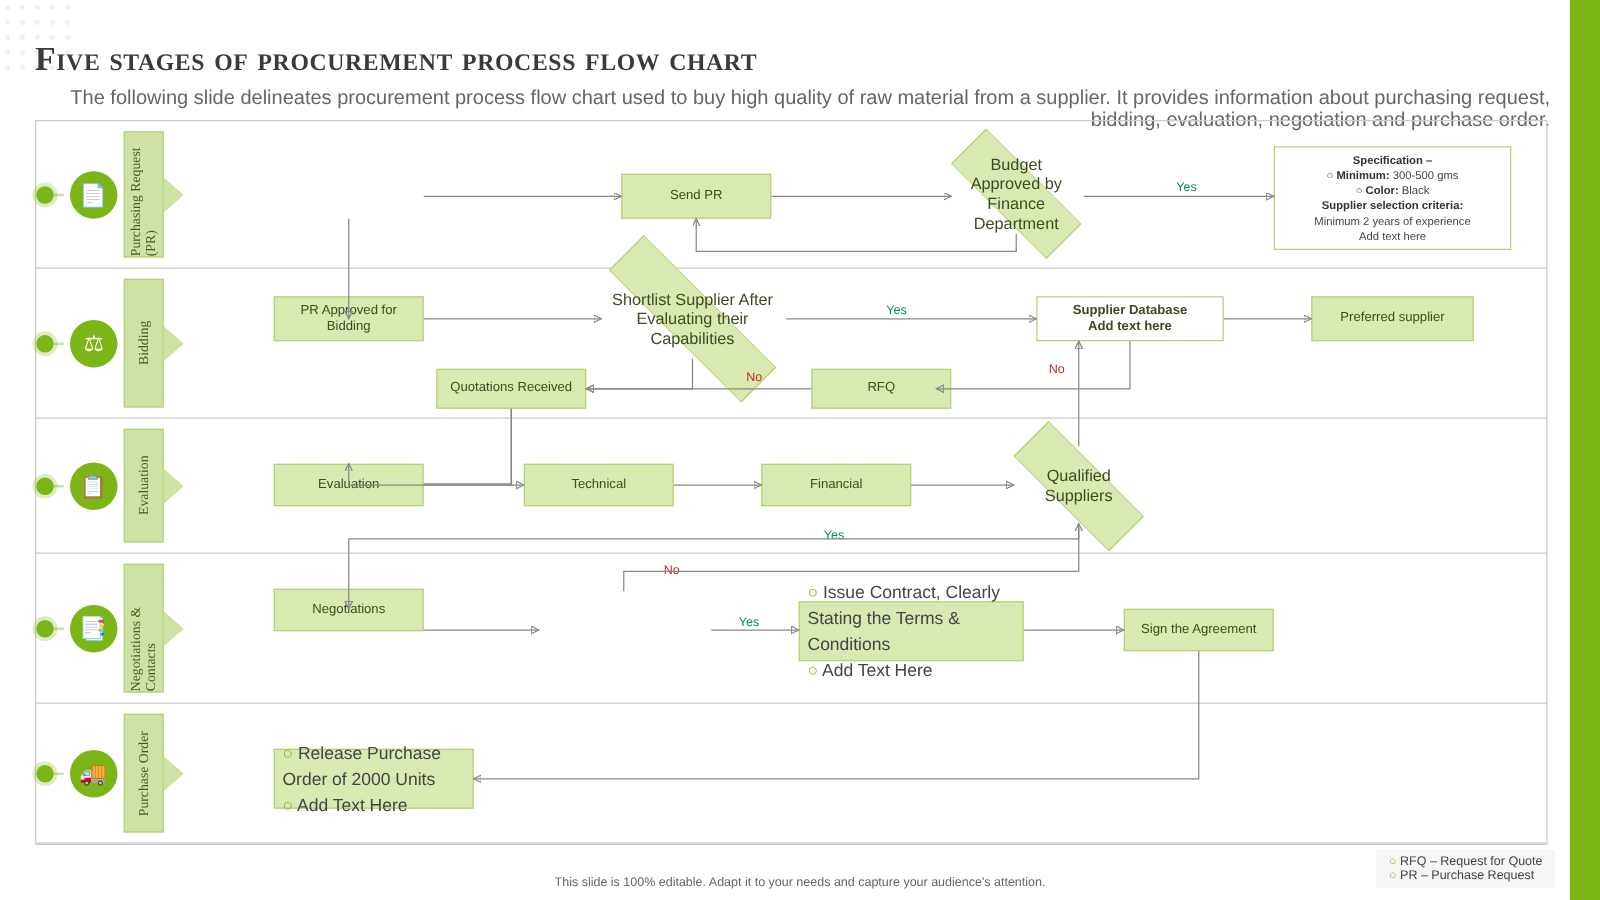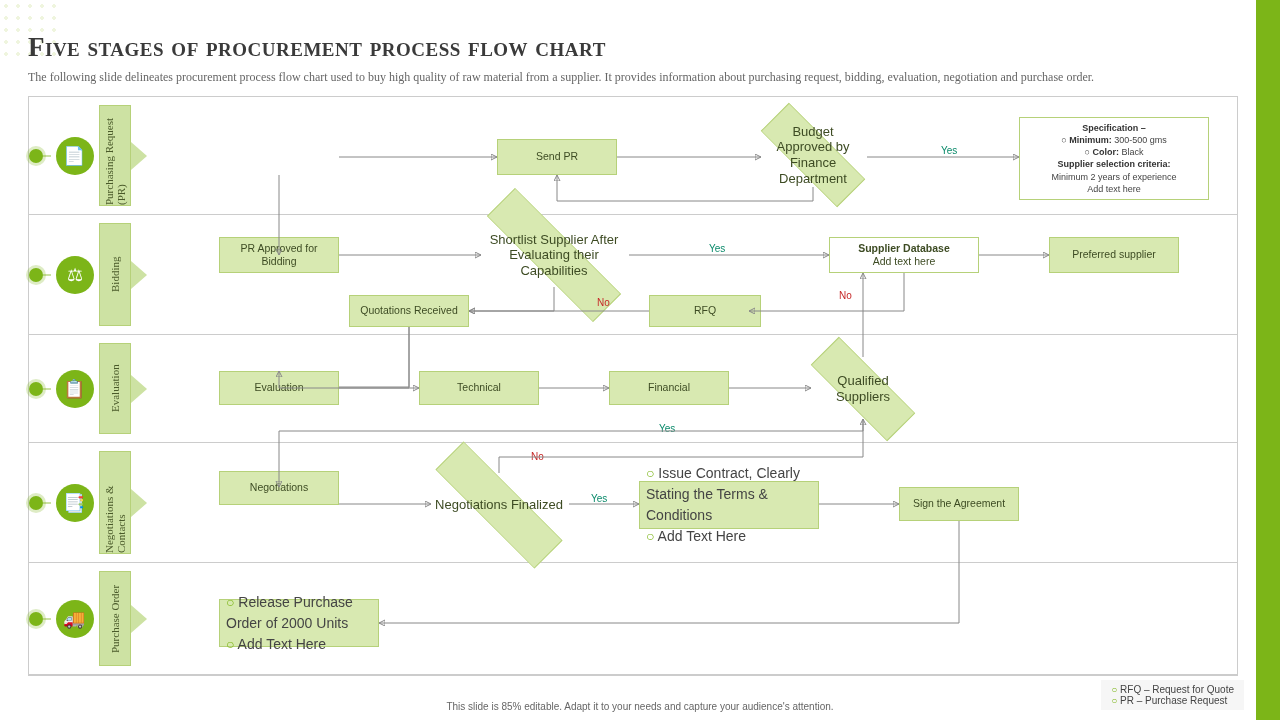--- a/index.html
+++ b/index.html
@@ -11,21 +11,21 @@
     overflow: hidden;
   }
   .accent-bar { position:absolute; right:0; top:0; width:24px; height:100%; background:#7cb518; }
   .corner-deco { position:absolute; left:0; top:0; width:60px; height:60px;
     background-image:
       radial-gradient(circle, #e8f0d0 2px, transparent 2px);
     background-size: 12px 12px;
     opacity:.7;
   }
   .title { position:absolute; left:28px; top:32px; font-size:27px; letter-spacing:.5px; color:#3a3a3a; font-variant:small-caps; }
-  .subtitle { position:absolute; left:28px; top:70px; right:40px; font-size:12px; color:#666; font-family:Liberation Serif, serif; }
+  .subtitle { position:absolute; left:28px; top:70px; right:40px; font-size:16px; color:#666; font-family:Liberation Sans, sans-serif;text-align:right; }
   .footer-note { position:absolute; left:50%; transform:translateX(-50%); bottom:8px; font-size:10px; color:#666; font-family:Arial,sans-serif; }
   .legend { position:absolute; right:36px; bottom:10px; font-size:10px; color:#444; font-family:Arial,sans-serif; background:#f6f6f6; padding:4px 10px; }
   .legend div::before { content:"○ "; color:#7cb518; }
 
   .canvas { position:absolute; left:28px; top:96px; width:1210px; height:580px; border:1px solid #ccc; }
   .lane { position:absolute; left:0; width:100%; border-bottom:1px solid #ccc; }
   .lane:last-child { border-bottom:none; }
   .lane-tab { position:absolute; left:22px; width:48px; height:100%; display:flex; align-items:center; justify-content:center; }
   .lane-tab-chev { position:absolute; left:70px; top:50%; transform:translateY(-50%);
     width:0; height:0; border-top:14px solid transparent; border-bottom:14px solid transparent; border-left:16px solid #cde2a3; }
@@ -33,21 +33,21 @@
     display:flex; align-items:center; justify-content:center; font-size:11px; color:#4a5a2a;
     writing-mode:vertical-rl; transform:rotate(180deg); border:1px solid #b6d179; }
   .lane-label::after { content:""; position:absolute; right:-15px; top:50%; transform:translateY(-50%);
      }
   .dot { position:absolute; left:0; top:50%; transform:translateY(-50%); width:14px; height:14px; border-radius:50%; background:#7cb518; box-shadow:0 0 0 3px rgba(124,181,24,.25); }
   .dot::after{content:"";position:absolute;left:14px;top:6px;width:8px;height:2px;background:rgba(124,181,24,.4);}
   .icon-circ { width:38px; height:38px; border-radius:50%; background:#7cb518; display:flex; align-items:center; justify-content:center; color:#fff; font-size:18px; }
 
   .node { position:absolute; background:#d8e9b1; border:1px solid #b6d179; font-size:10.5px; color:#3d4b23; font-family:Arial,sans-serif;
     display:flex; align-items:center; justify-content:center; text-align:center; padding:4px 6px; line-height:1.25; }
-  .node.outline { background:#fff; }
+  .node.outline { background:#fff;font-weight:bold; }
   .diamond { position:absolute; width:108px; height:64px; }
   .diamond .shape { width:100%; height:100%; background:#d8e9b1; border:1px solid #b6d179; transform:rotate(45deg) scaleY(.62); }
   .diamond .dlabel { position:absolute; inset:0; display:flex; align-items:center; justify-content:center; text-align:center; font-size:13px; color:#3d4b23; font-family:Arial,sans-serif; padding:0 6px; line-height:1.2;}
   .info-box { position:absolute; background:#fff; border:1px solid #b6d179; font-size:9px; color:#444; font-family:Arial,sans-serif; padding:4px 8px; line-height:1.35; }
   .info-box b { color:#333; }
   .bullets { font-size:14px; color:#444; font-family:Arial,sans-serif; text-align:left; line-height:1.5; }
   .bullets div::before { content:"○ "; color:#7cb518; }
   .edge-label { position:absolute; font-size:10px; font-family:Arial,sans-serif; }
   .yes { color:#0a8a6a; }
   .no { color:#c62828; }
@@ -136,24 +136,20 @@
 
   <div class="lane" style="top:346px;height:120px">
     <div class="dot"></div>
     <div class="lane-tab">
         <div class="icon-circ">📑</div>
       </div>
     <div class="lane-label">Negotiations &amp; Contacts</div>
     <div class="lane-tab-chev" style="left:102px"></div>
 
     <div class="node" style="left:190px;top:28px;width:120px;height:34px">Negotiations</div>
-    <div class="diamond" style="left:400px;top:30px;width:140px">
-      <div class="shape"></div>
-        <div class="dlabel">Negotiations Finalized</div>
-    </div>
     <div class="node" style="left:610px;top:38px;width:180px;height:48px;justify-content:flex-start">
       <div class="bullets">
         <div>Issue Contract, Clearly Stating the Terms &amp; Conditions</div>
         <div>Add Text Here</div>
       </div>
     </div>
     <div class="node" style="left:870px;top:44px;width:120px;height:34px">Sign the Agreement</div>
     <span class="edge-label yes" style="left:562px;top:50px">Yes</span>
     <span class="edge-label no" style="left:502px;top:8px">No</span>
   </div>
@@ -214,13 +210,13 @@
 
     <path d="M930 424 V526 H350" marker-end="url(#ah)"></path>
   </svg>
 
 </div>
 
 <div class="legend">
   <div>RFQ – Request for Quote</div>
   <div>PR – Purchase Request</div>
 </div>
-<p class="footer-note">This slide is 85% editable. Adapt it to your needs and capture your audience's attention.</p>
+<p class="footer-note">This slide is 100% editable. Adapt it to your needs and capture your audience's attention.</p>
 
 </body></html>

